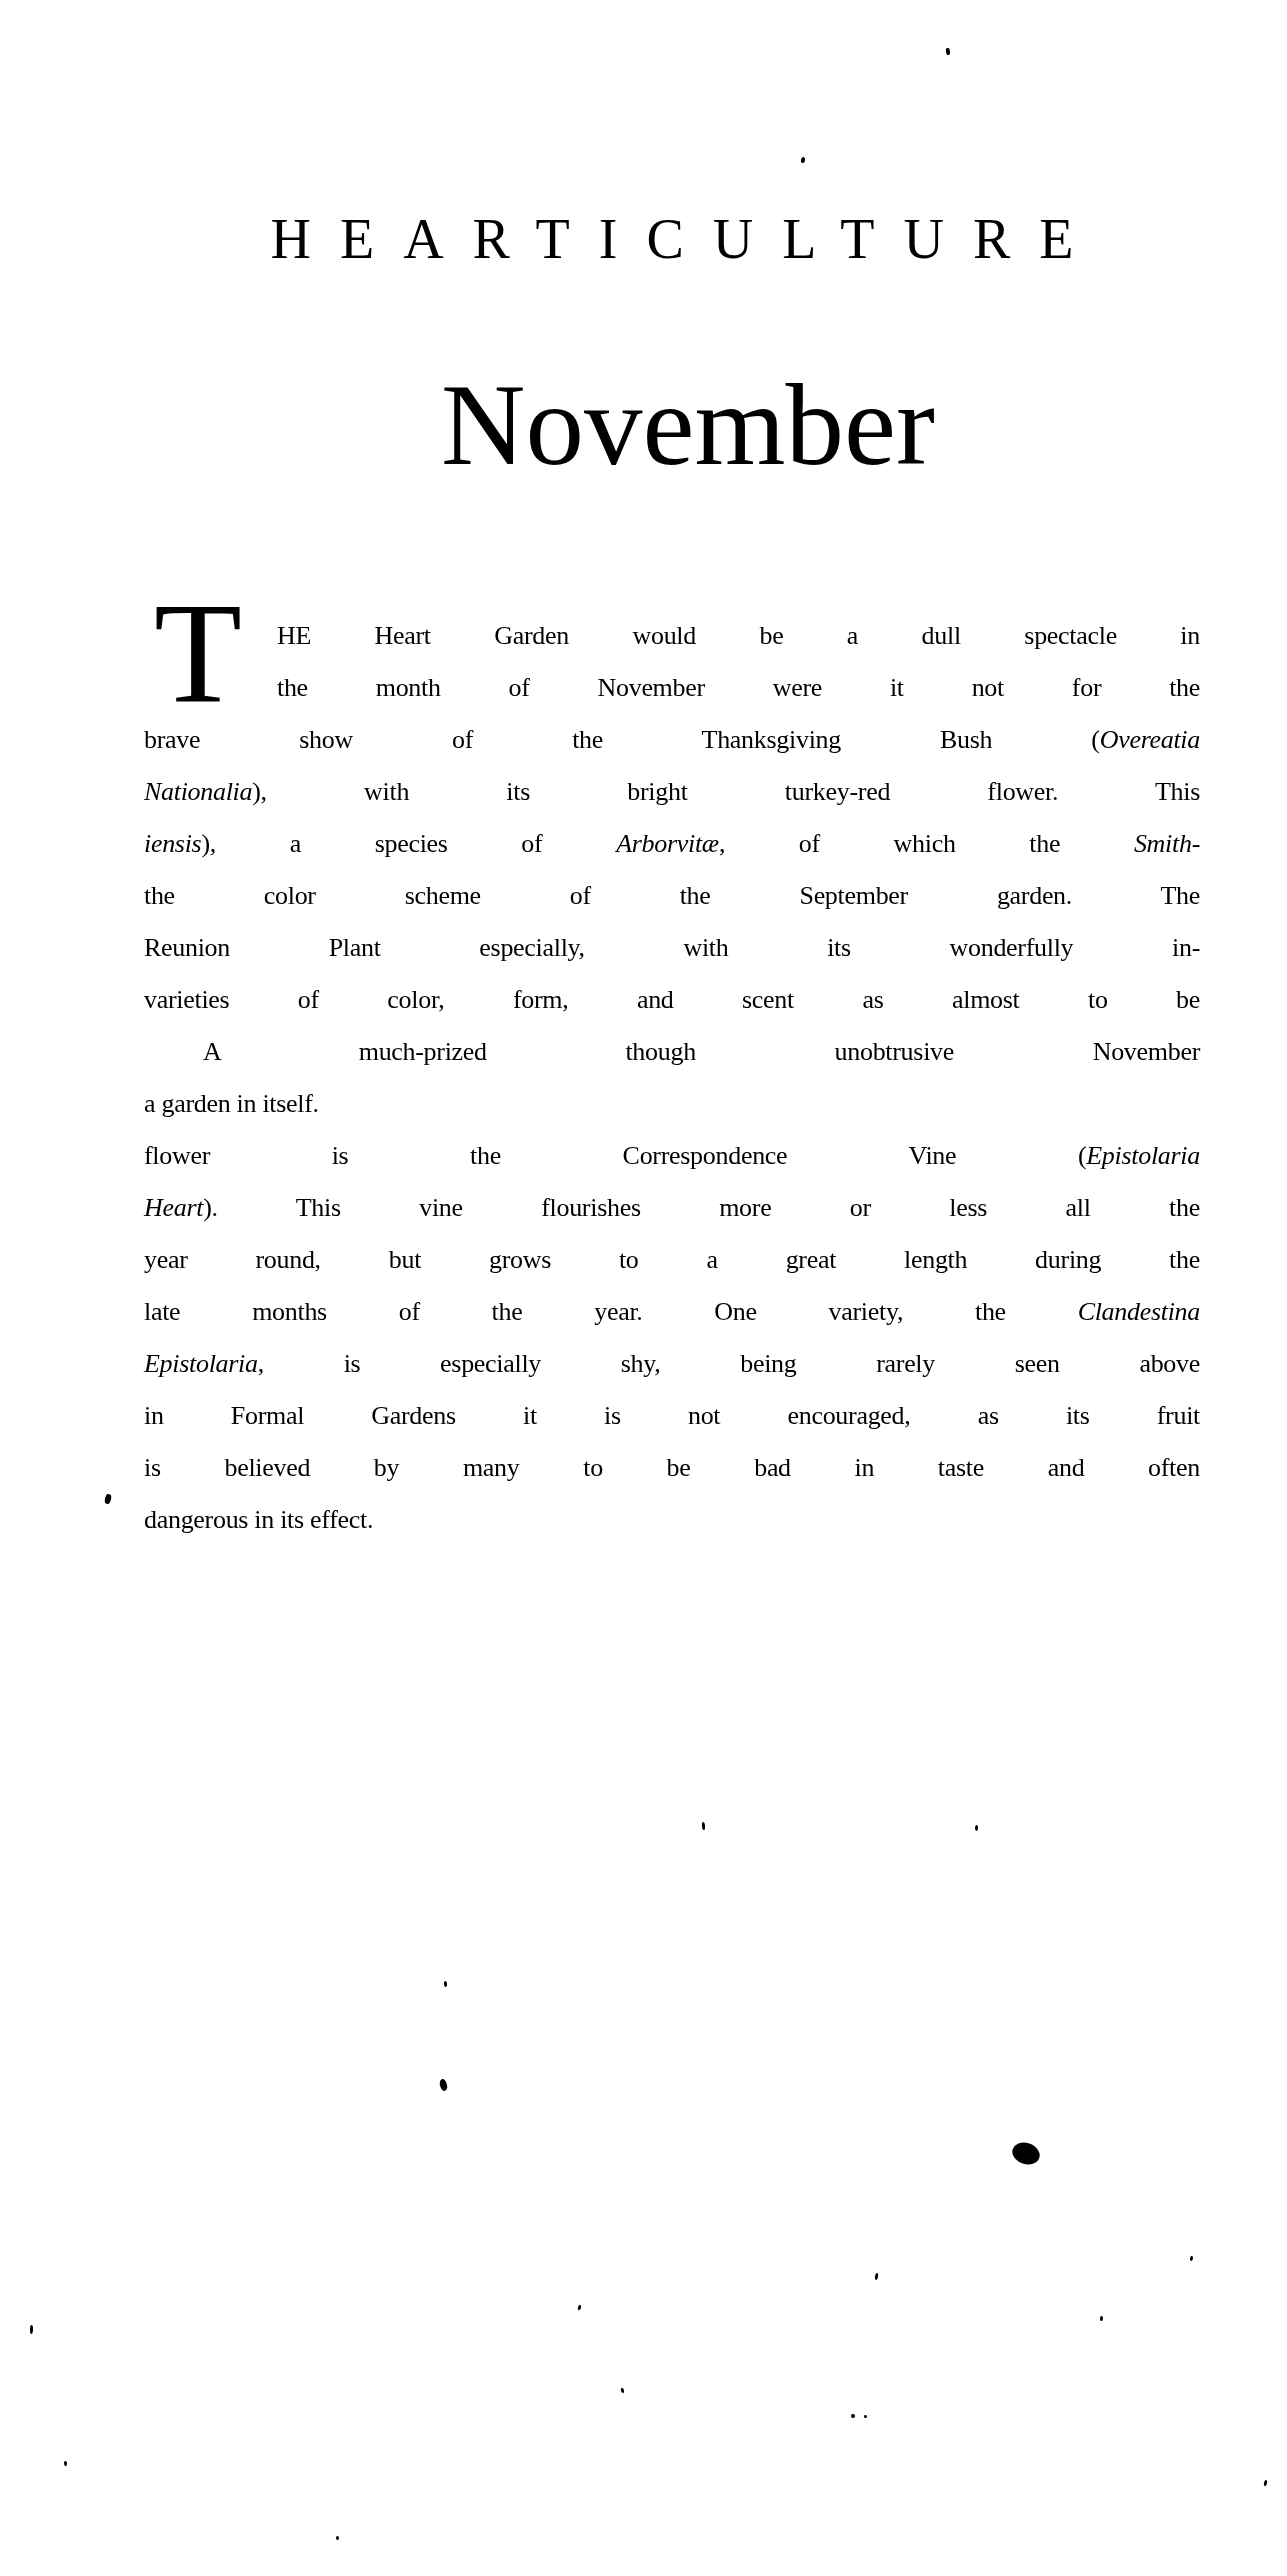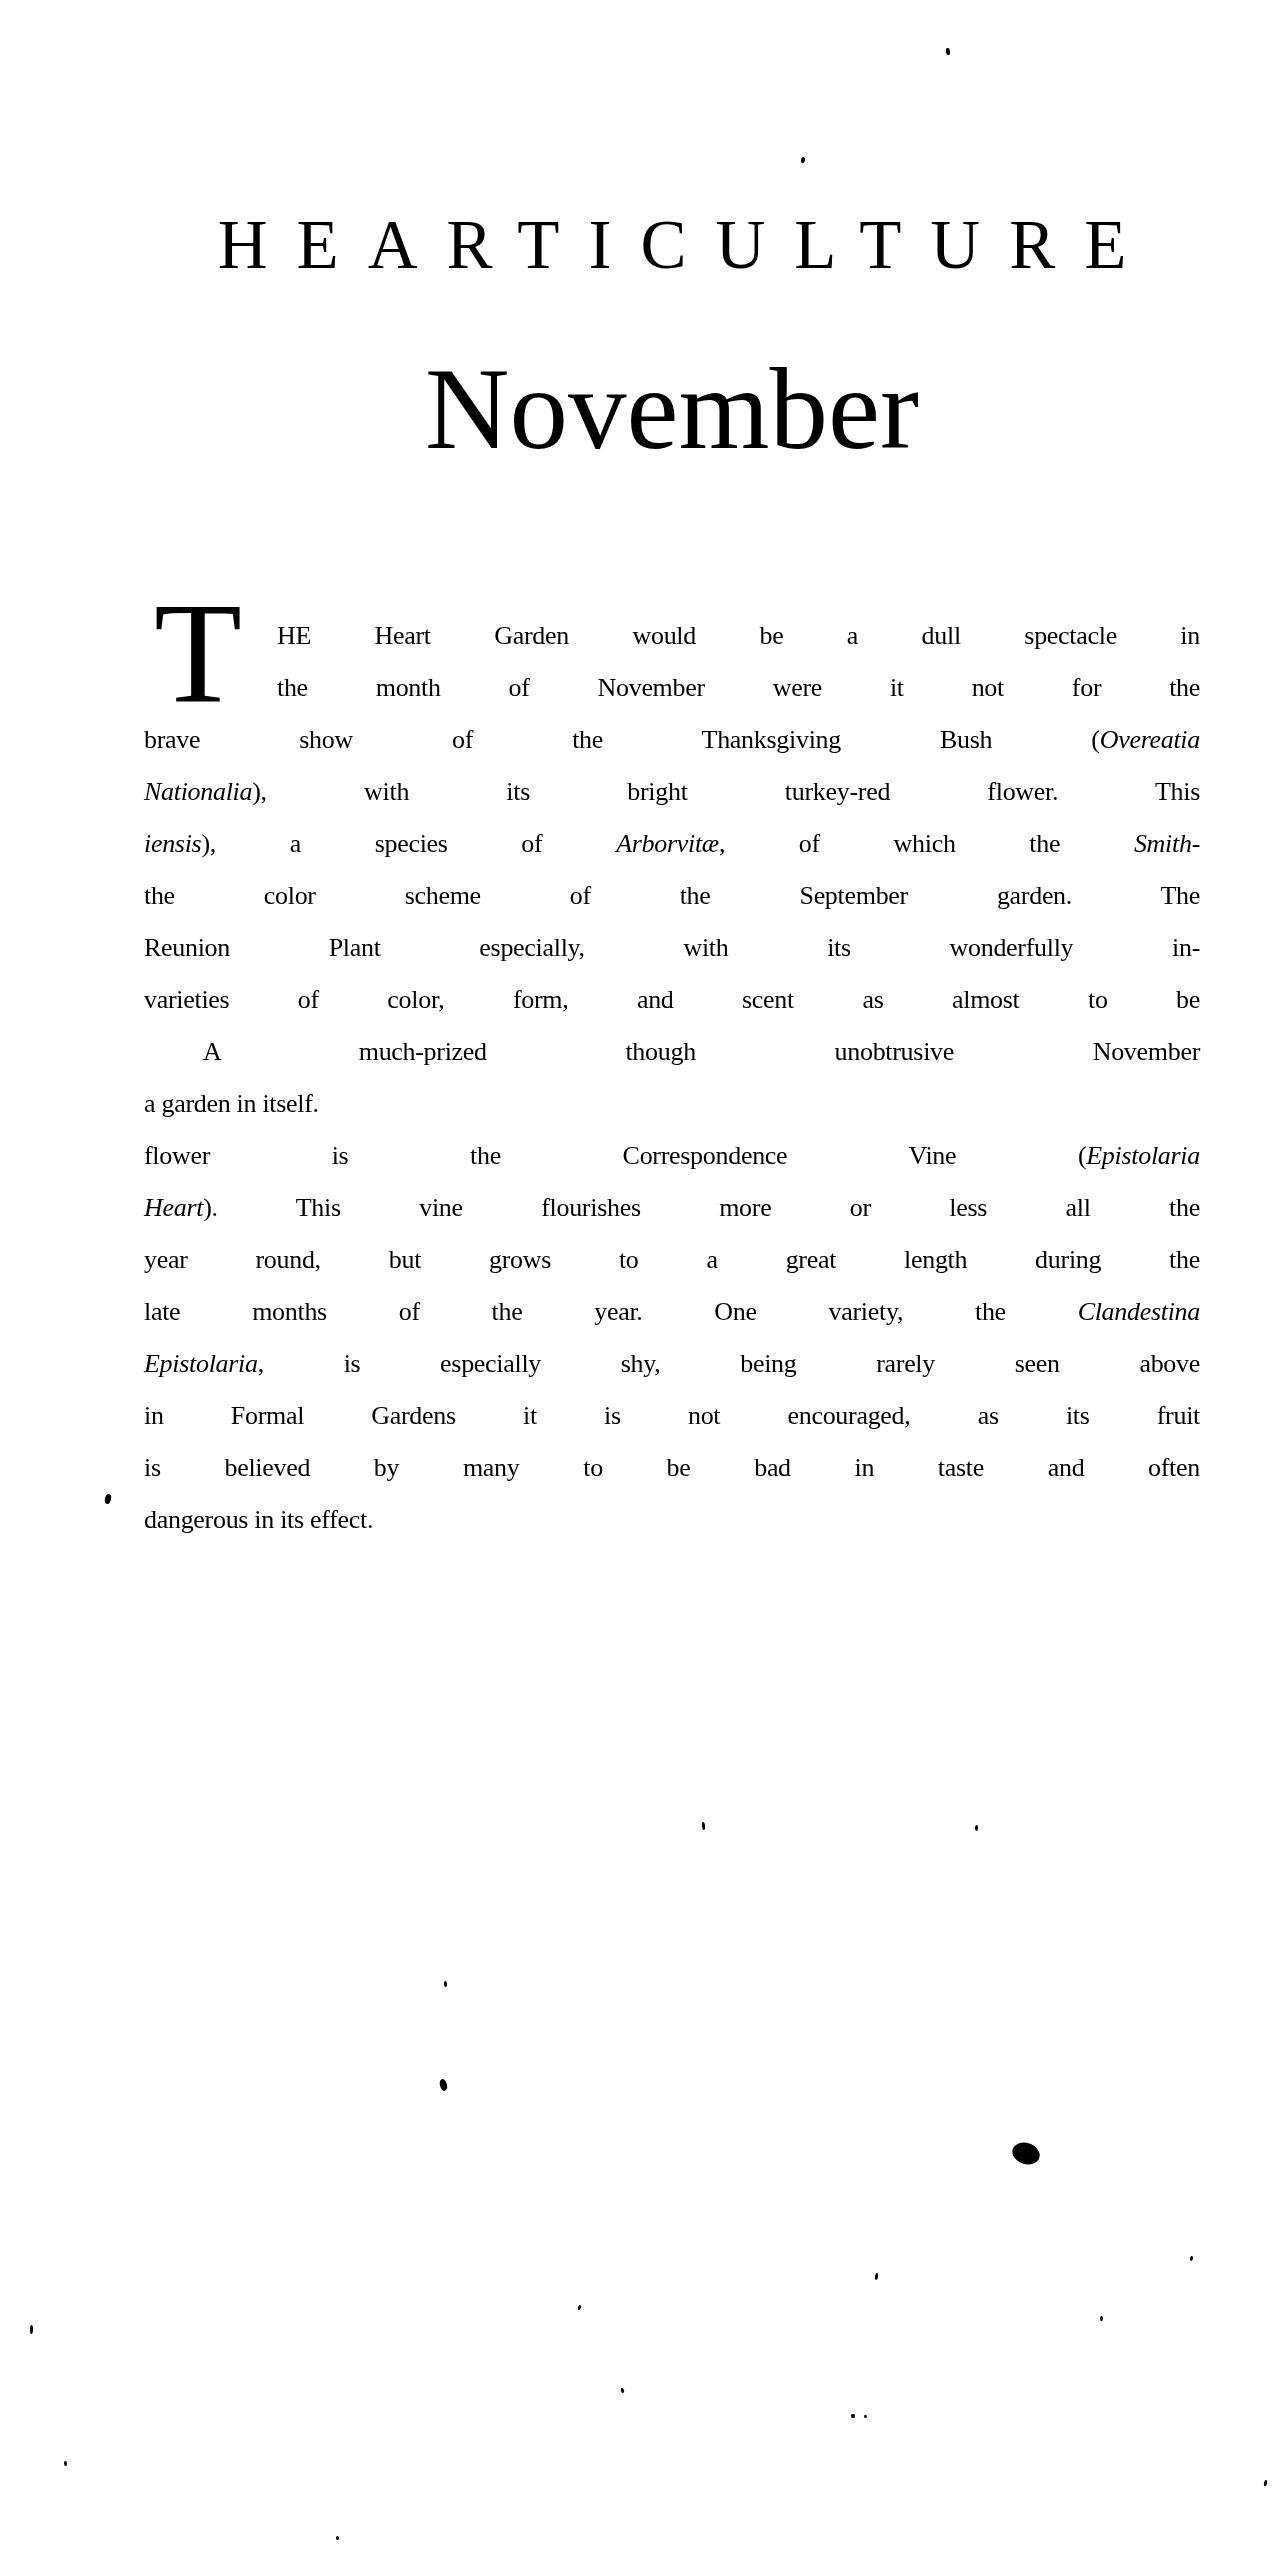--- a/index.html
+++ b/index.html
@@ -15,33 +15,33 @@
     color: #000000;
     font-family: "Liberation Serif", "DejaVu Serif", serif;
     overflow: hidden;
   }
   .chapter-header {
     position: absolute;
     top: 211px;
     left: 144px;
     width: 1056px;
     text-align: center;
-    font-size: 69px;
+    font-size: 56px;
     line-height: 1;
     font-weight: 400;
     letter-spacing: 29px;
     text-indent: 29px;
     white-space: nowrap;
   }
   .chapter-title {
     position: absolute;
     top: 345px;
     left: 144px;
     width: 1056px;
-    margin: 0;
+    margin: 16px;
     text-align: center;
     font-size: 117px;
     line-height: 1.1;
     font-weight: 400;
   }
   .drop-cap {
     position: absolute;
     top: 581px;
     left: 154px;
     font-size: 144px;

